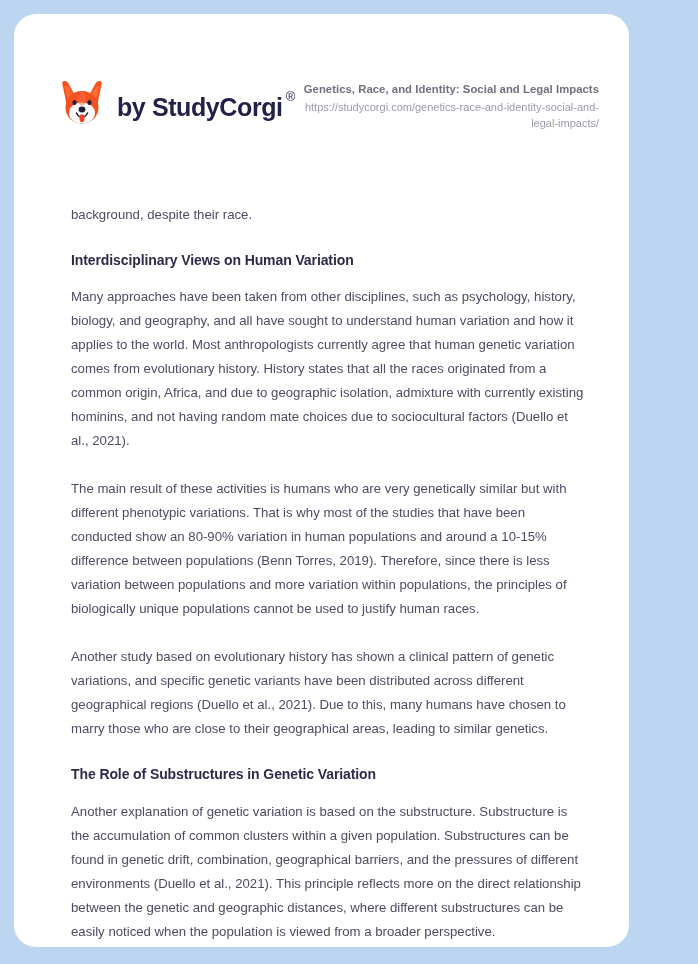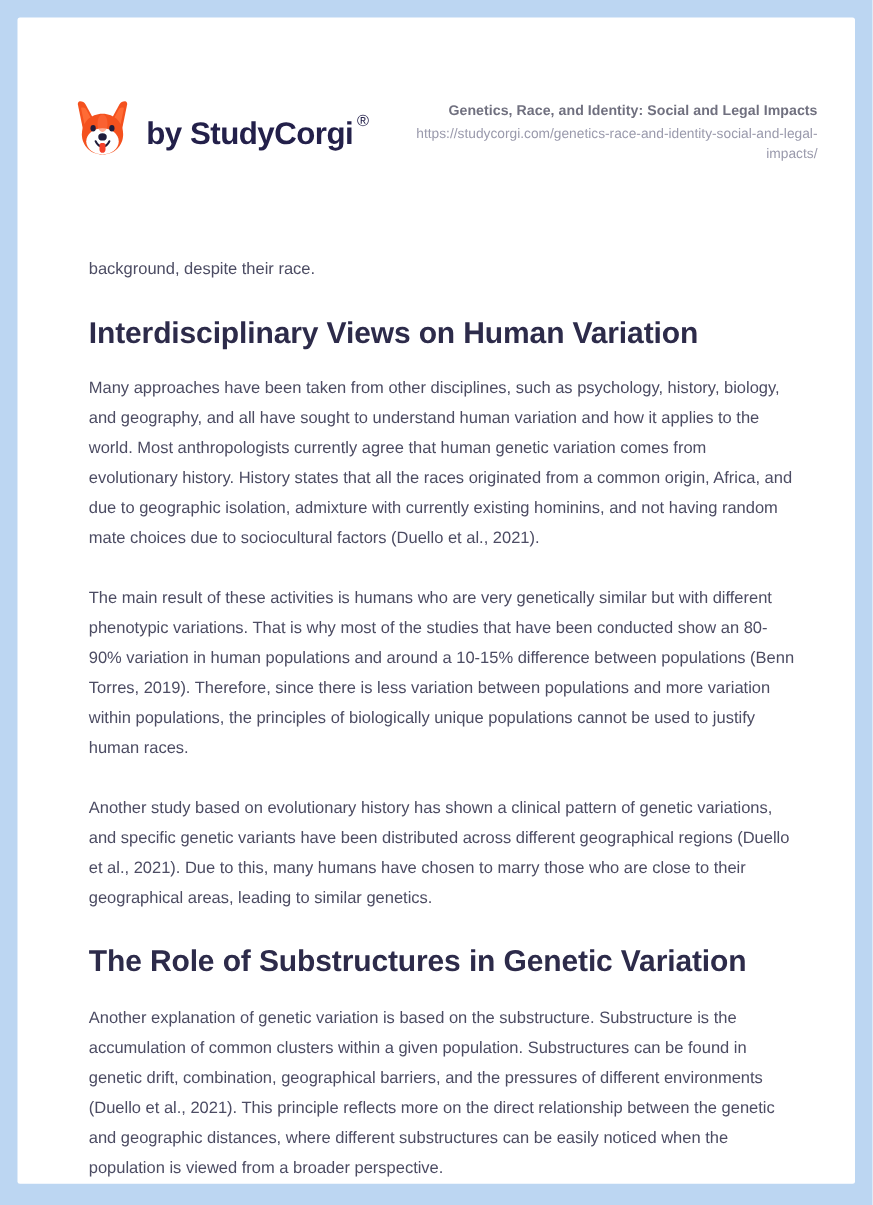--- a/index.html
+++ b/index.html
@@ -11,24 +11,24 @@
     height: 964px;
     background: #bcd6f2;
     font-family: "Liberation Sans", sans-serif;
     overflow: hidden;
   }
 
   .page-card {
     position: absolute;
     left: 14px;
     top: 14px;
-    width: 670px;
+    width: 615px;
     height: 933px;
     background: #ffffff;
-    border-radius: 2px;
+    border-radius: 22px;
     box-sizing: border-box;
     overflow: hidden;
   }
 
   
   .doc-header {
     display: flex;
     align-items: flex-start;
     justify-content: space-between;
     padding: 58px 30px 0 44px;
@@ -104,21 +104,21 @@
   }
 
   .doc-body p {
     font-size: 13.2px;
     line-height: 24px;
     color: #4c4c63;
     margin: 0 0 24px 0;
   }
 
   .doc-body h2 {
-    font-size: 24px;
+    font-size: 14px;
     font-weight: bold;
     color: #2d2b4a;
     margin: 0 0 16px 0;
     line-height: 1.3;
     letter-spacing: -0.1px;
   }
 
   .section-gap {
     margin-top: 30px;
   }

